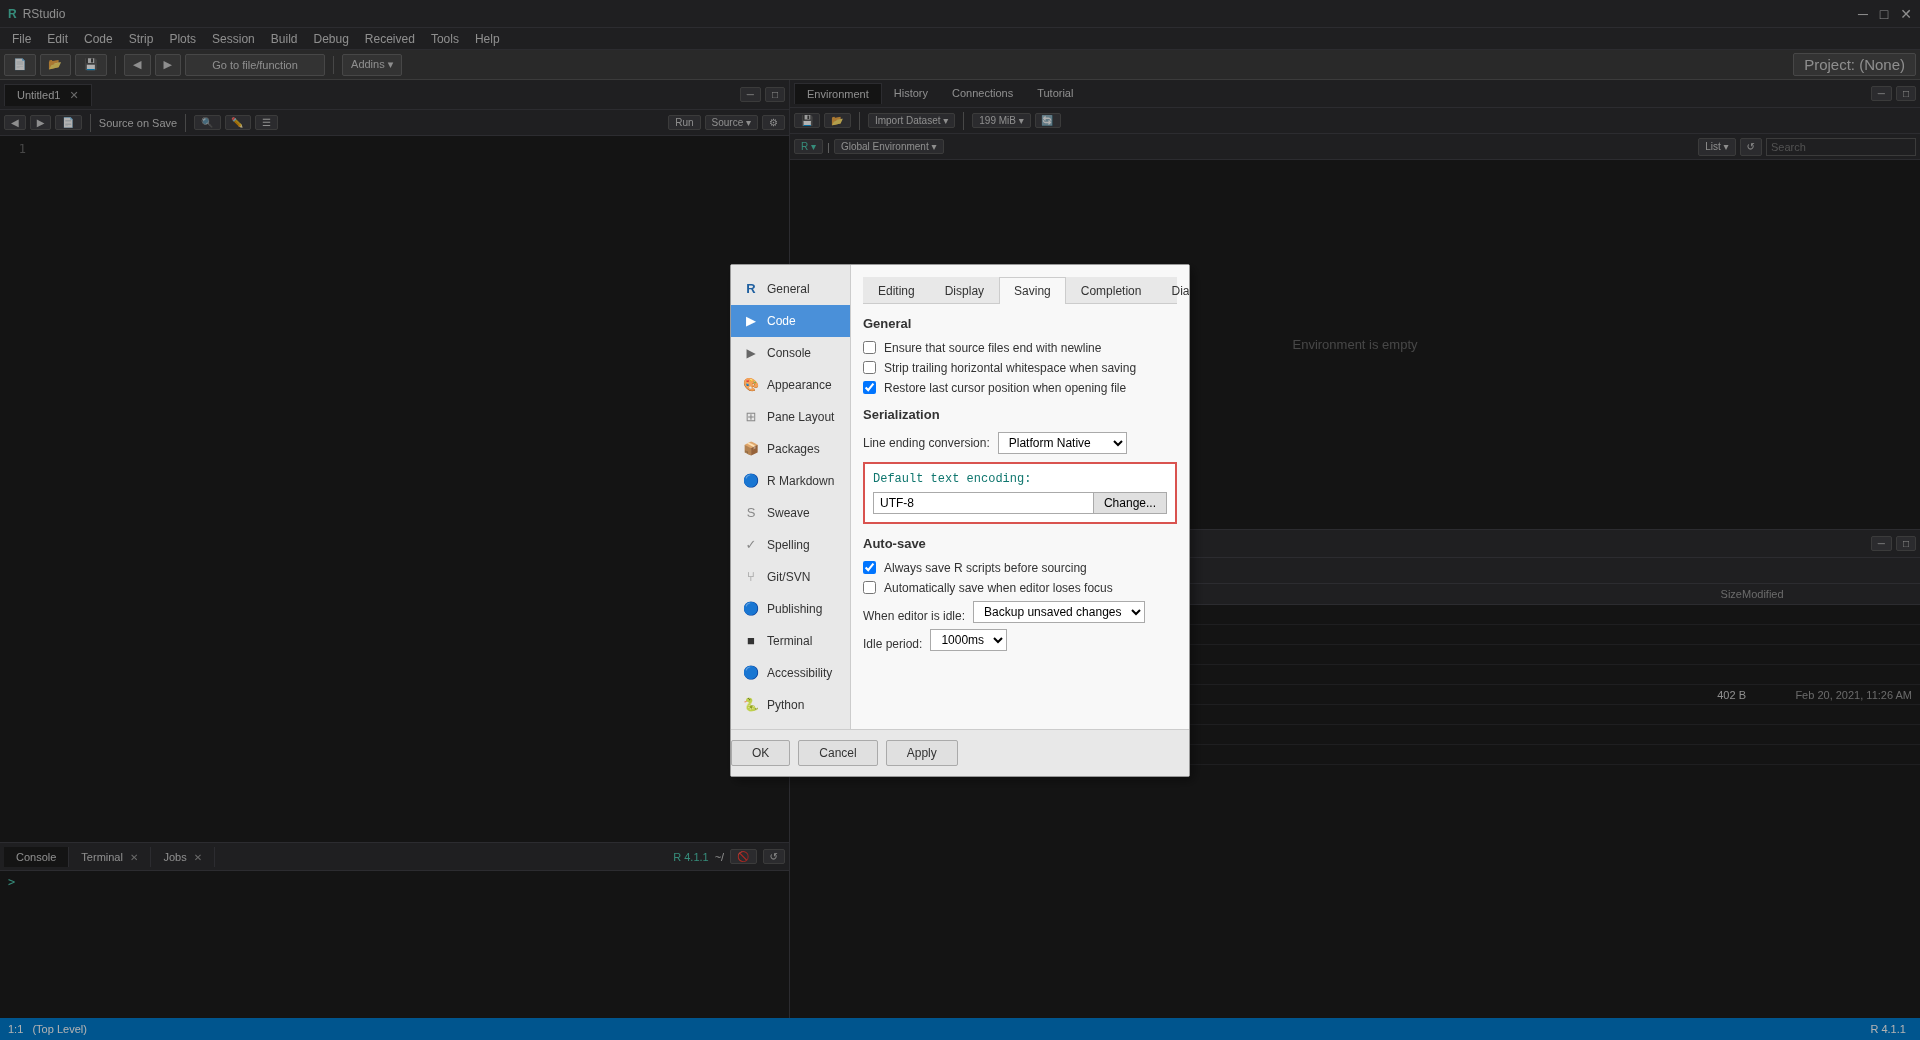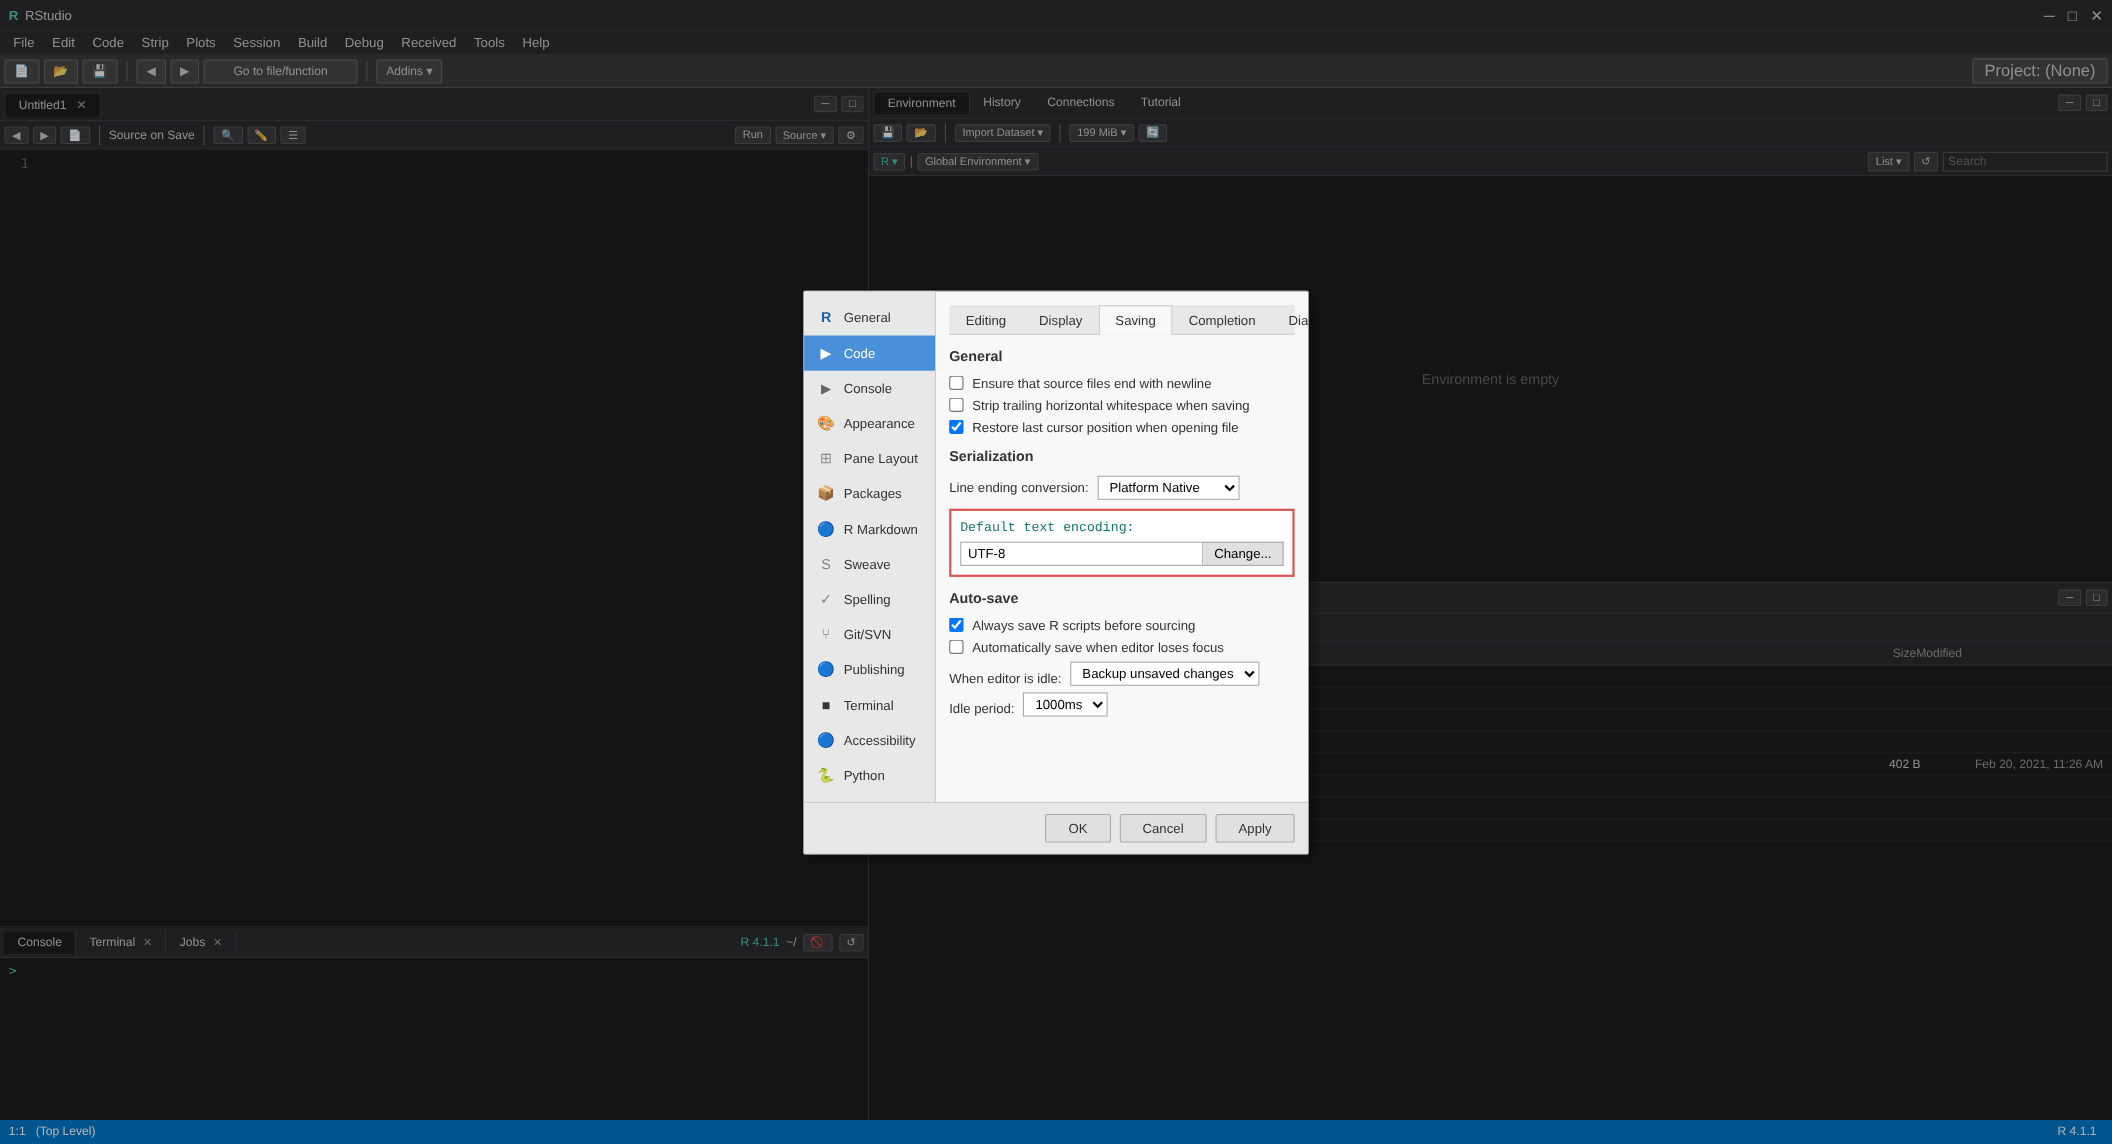--- a/index.html
+++ b/index.html
@@ -86,21 +86,21 @@
     .sub-section { margin-top: 12px; margin-bottom: 8px; }
     .field-row { display: flex; align-items: center; gap: 8px; margin-bottom: 8px; font-size: 12px; color: #333; }
     .dropdown-select { background: #fff; border: 1px solid #aaa; padding: 2px 6px; font-size: 12px; height: 22px; min-width: 120px; }
     .encoding-box { border: 2px solid #d9534f; background: #fff; padding: 8px; margin-bottom: 12px; }
     .encoding-label { font-size: 12px; color: #0f766e; margin-bottom: 6px; font-family: Liberation Mono, monospace; }
     .encoding-input-row { display: flex; gap: 0; }
     .encoding-input { flex: 1; border: 1px solid #aaa; padding: 3px 6px; font-size: 12px; background: #fff; }
     .encoding-change-btn { background: #e0e0e0; border: 1px solid #aaa; border-left: none; padding: 3px 10px; font-size: 12px; cursor: pointer; }
     .autosave-section { margin-top: 12px; }
     .idle-row { display: flex; align-items: flex-end; gap: 8px; font-size: 12px; color: #333; margin-top: 6px; }
-    .modal-footer { background: #e8e8e8; border-top: 1px solid #ccc; padding: 10px 12px; display: flex; justify-content: flex-end; gap: 8px; }
+    .modal-footer { background: #e8e8e8; border-top: 1px solid #ccc; padding: 10px 0; display: flex; gap: 8px; }
     .modal-btn { background: #e0e0e0; border: 1px solid #aaa; padding: 5px 20px; font-size: 12px; cursor: pointer; border-radius: 2px; color: #333; }
 
     .r-icon { color: #2060a0; font-weight: bold; font-size: 13px; }
     .console-icon { color: #666; font-size: 12px; }
     .appearance-icon { color: #888; }
     .pane-icon { color: #888; }
     .packages-icon { color: #5a9; }
     .rmd-icon { color: #4488cc; }
     .sweave-icon { color: #888; }
     .spelling-icon { color: #888; }

